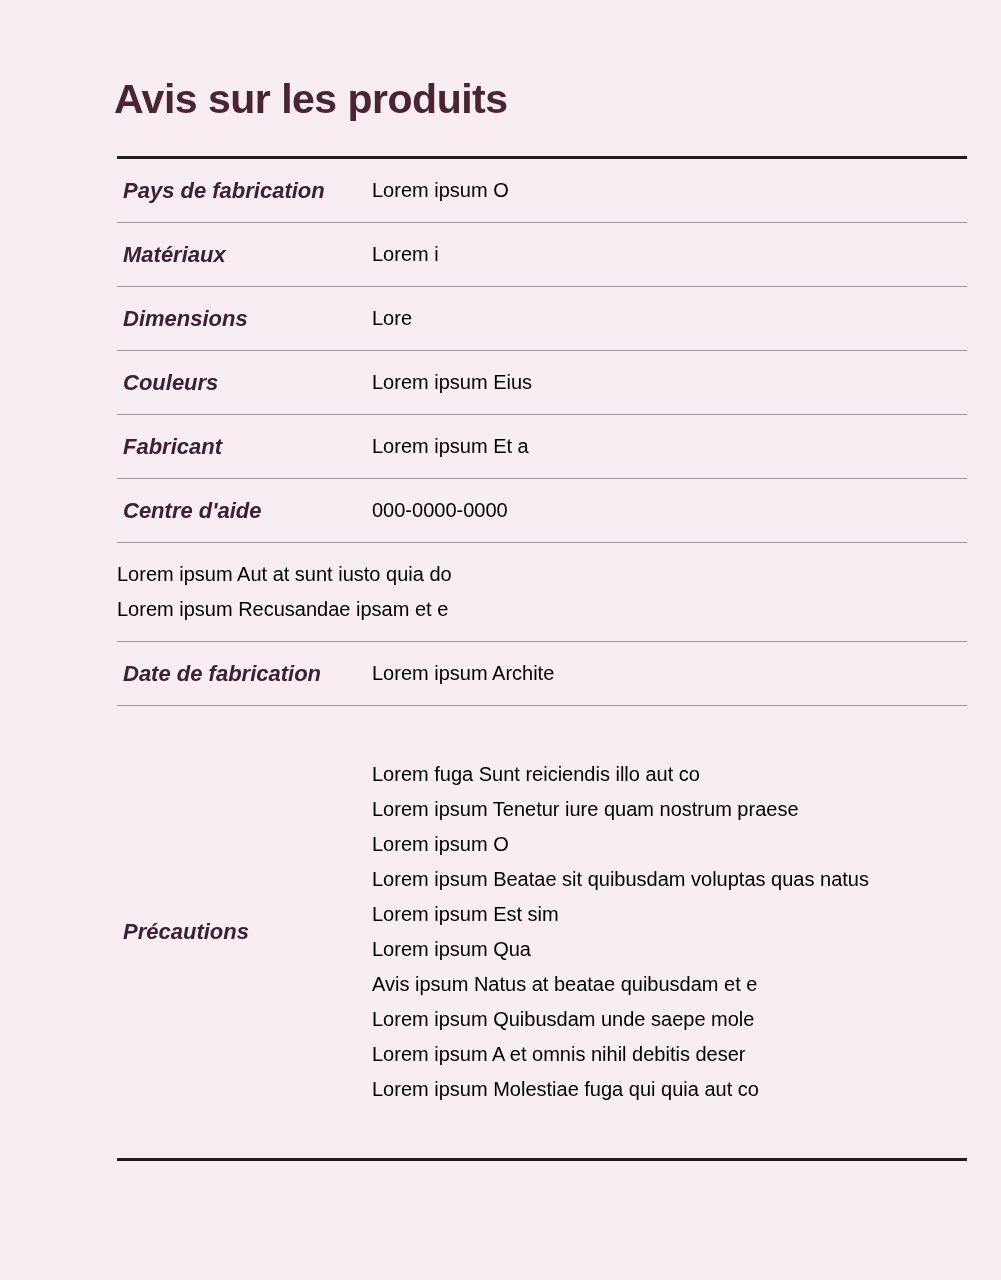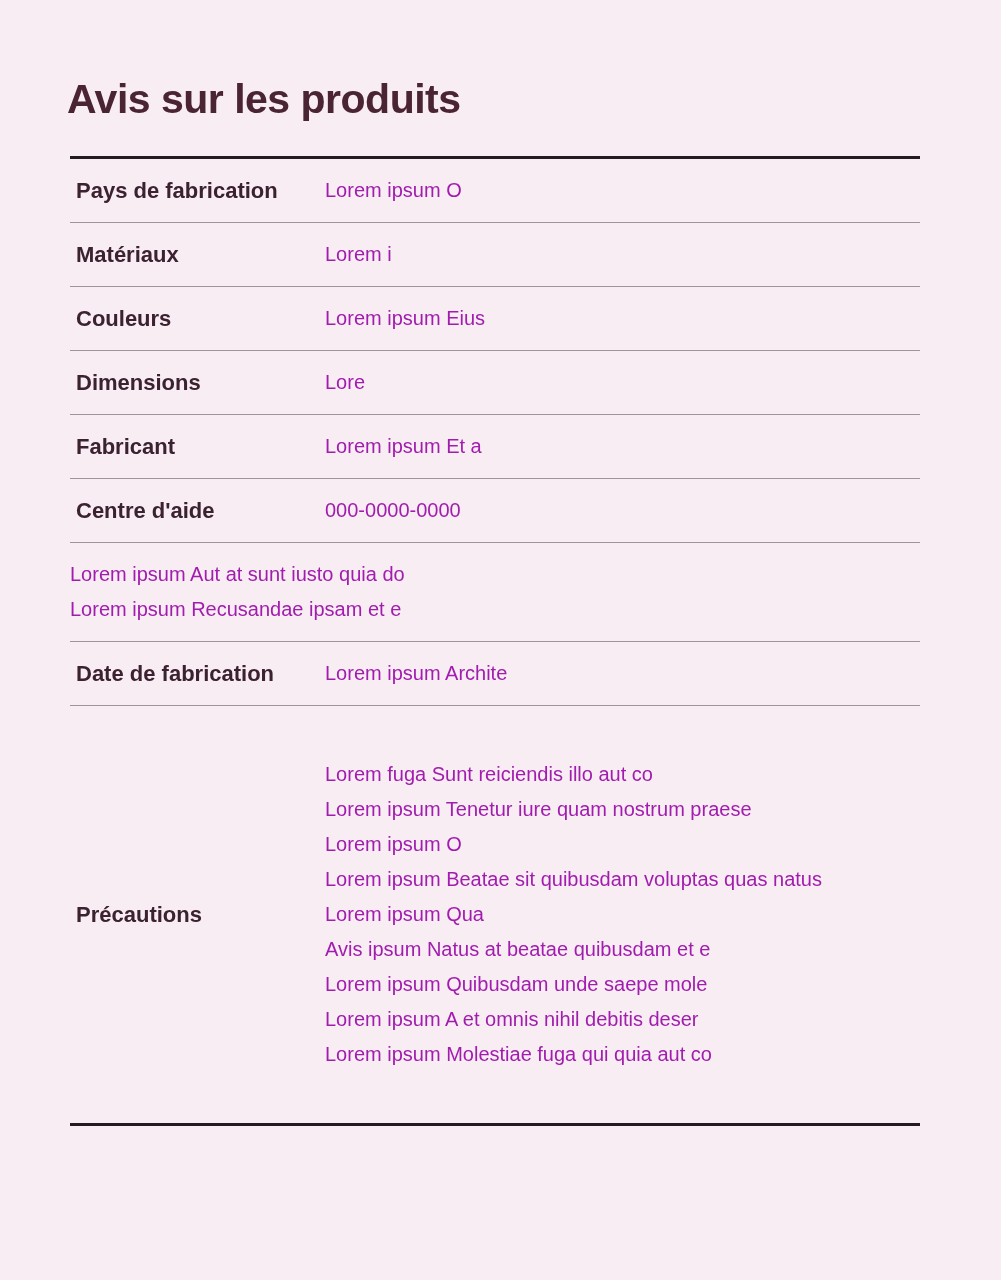--- a/index.html
+++ b/index.html
@@ -6,21 +6,21 @@
   html, body { background: #f7edf2; }
   .page {
     position: relative;
     width: 1001px;
     height: 1280px;
     background: #f7edf2;
     font-family: "Liberation Sans", "DejaVu Sans", sans-serif;
     overflow: hidden;
   }
   .content {
-    margin-left: 70px;
+    margin-left: 117px;
     width: 850px;
   }
   .page-title {
     padding-top: 76px;
     padding-bottom: 33px;
     margin-left: -3px;
     font-size: 41px;
     font-weight: 700;
     letter-spacing: -0.5px;
     color: #4a2433;
@@ -39,28 +39,29 @@
     border-bottom: none;
     padding: 51px 0;
   }
   .spec-label {
     flex: 0 0 255px;
     padding-left: 6px;
     font-size: 22px;
     font-weight: 600;
     color: #3c2130;
     line-height: 30px;
+    font-style: italic;
   }
   .spec-values {
     flex: 1 1 auto;
   }
   .spec-value-line {
     font-size: 20px;
     font-weight: 400;
-    color: #a21caf;
+    color: #000000;
     line-height: 35px;
   }
 </style>
 </head>
 <body>
 
 <div class="page">
   <div class="content">
     <h1 class="page-title">Avis sur les produits</h1>
 
@@ -74,30 +75,30 @@
         </div>
 
         <div class="spec-row">
           <div class="spec-label">Matériaux</div>
           <div class="spec-values">
             <div class="spec-value-line">Lorem i</div>
           </div>
         </div>
 
         <div class="spec-row">
-          <div class="spec-label">Couleurs</div>
+          <div class="spec-label">Dimensions</div>
           <div class="spec-values">
-            <div class="spec-value-line">Lorem ipsum Eius</div>
+            <div class="spec-value-line">Lore</div>
           </div>
         </div>
 
         <div class="spec-row">
-          <div class="spec-label">Dimensions</div>
+          <div class="spec-label">Couleurs</div>
           <div class="spec-values">
-            <div class="spec-value-line">Lore</div>
+            <div class="spec-value-line">Lorem ipsum Eius</div>
           </div>
         </div>
 
         <div class="spec-row">
           <div class="spec-label">Fabricant</div>
           <div class="spec-values">
             <div class="spec-value-line">Lorem ipsum Et a</div>
           </div>
         </div>
 
@@ -122,20 +123,21 @@
           </div>
         </div>
 
         <div class="spec-row">
           <div class="spec-label">Précautions</div>
           <div class="spec-values">
             <div class="spec-value-line">Lorem fuga Sunt reiciendis illo aut co</div>
             <div class="spec-value-line">Lorem ipsum Tenetur iure quam nostrum praese</div>
             <div class="spec-value-line">Lorem ipsum O</div>
             <div class="spec-value-line">Lorem ipsum Beatae sit quibusdam voluptas quas natus</div>
+            <div class="spec-value-line">Lorem ipsum Est sim</div>
             <div class="spec-value-line">Lorem ipsum Qua</div>
             <div class="spec-value-line">Avis ipsum Natus at beatae quibusdam et e</div>
             <div class="spec-value-line">Lorem ipsum Quibusdam unde saepe mole</div>
             <div class="spec-value-line">Lorem ipsum A et omnis nihil debitis deser</div>
             <div class="spec-value-line">Lorem ipsum Molestiae fuga qui quia aut co</div>
           </div>
         </div>
       </div>
   </div>
 </div>

